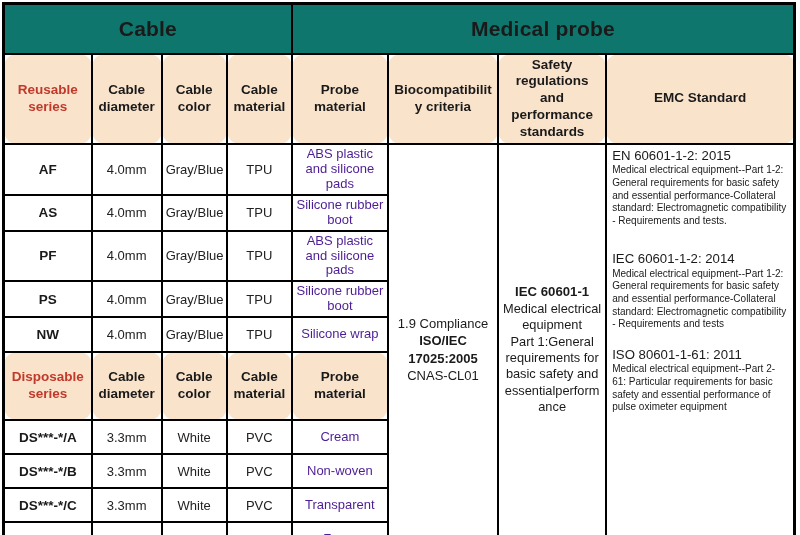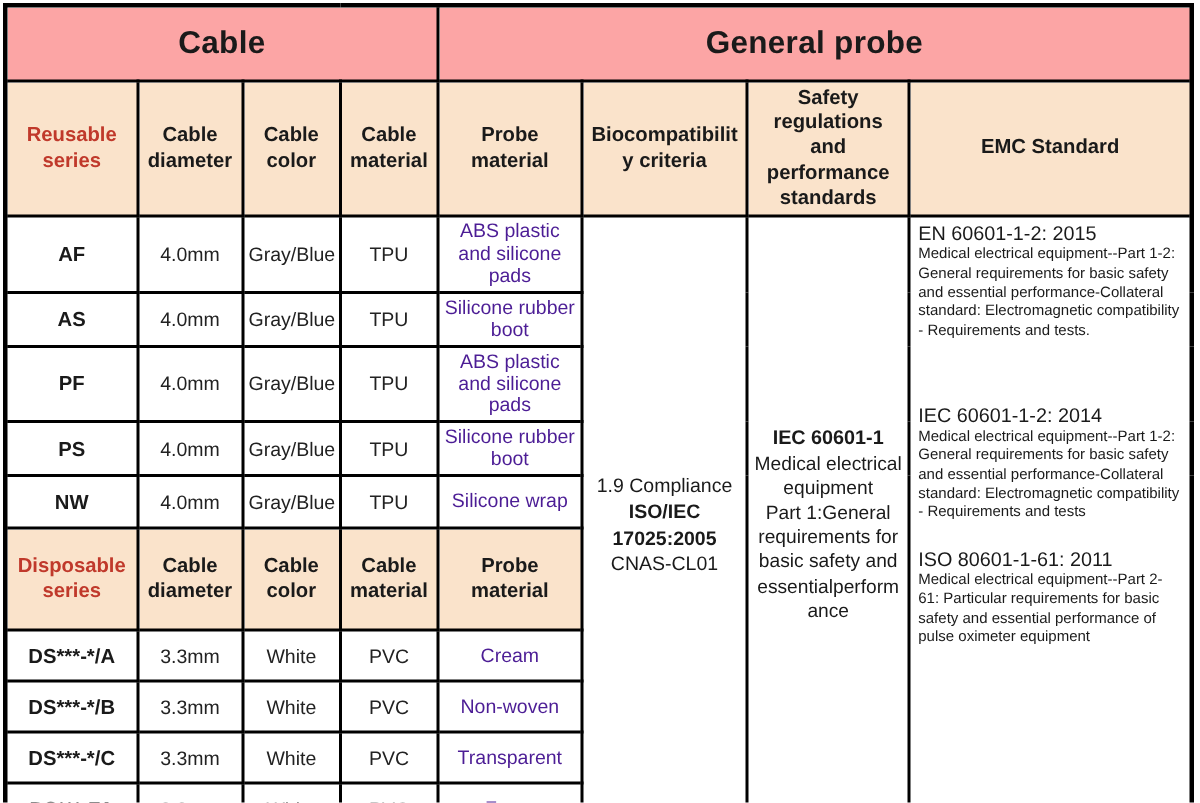--- a/index.html
+++ b/index.html
@@ -18,64 +18,65 @@
     padding:2px 3px;
     text-align:center;vertical-align:middle;
     overflow:hidden;
   }
   tr.top-row{height:50px;}
   tr.colhead-row{height:69px;}
   tr.data-row{height:35px;}
   tr.subhead-row{height:68px;}
   tr.ds-row{height:34px;}
   .bighead{
-    background:#fca5a5;
+    background:#0f766e;
     font-size:21px;font-weight:bold;letter-spacing:.2px;
   }
   th.sub{
     background:#FAE3CB;
     font-size:13.5px;font-weight:bold;line-height:1.25;
     overflow-wrap:break-word;
+    border-radius:13px;
   }
   th.series-red{color:#C0392B;margin-top:11px;}
   td.series{font-weight:bold;font-size:13.5px;}
   td.val{font-size:13px;color:#222;text-align:center;}
   td.probe{font-size:13px;line-height:1.15;color:#4c1d95;}
   td.bio-cell{font-size:13px;line-height:1.35;}
   .bio-bold{font-weight:bold;}
   td.safety-cell{font-size:12.8px;line-height:1.28;}
   .safety-title{font-weight:bold;font-size:13.2px;}
   .breaky{overflow-wrap:anywhere;}
   td.emc-cell{vertical-align:top;text-align:left;padding:3px 5px;}
   .emc-box{height:392px;overflow:hidden;}
   .emc-title{font-weight:normal;font-size:13.2px;line-height:1.25;}
   .emc-body{font-size:10px;line-height:1.26;overflow-wrap:break-word;}
   .emc-entry{margin-bottom:0;}
-  .emc-entry.e2{margin-top:42px;}
+  .emc-entry.e2{margin-top:24px;}
   .emc-entry.e3{margin-top:16px;}
 </style>
 </head>
 <body>
 
 <table class="spec">
   <colgroup>
     <col style="width:88px">
       <col style="width:70px">
       <col style="width:65px">
       <col style="width:65px">
     <col style="width:96px">
       <col style="width:110px">
       <col style="width:108px">
       <col style="width:188px">
   </colgroup>
 
   <tbody>
       <tr class="top-row">
     <th class="bighead" colspan="4">Cable</th>
-    <th class="bighead" colspan="4">General probe</th>
+    <th class="bighead" colspan="4">Medical probe</th>
   </tr>
 
   <tr class="colhead-row">
     <th class="sub series-red">Reusable series</th>
     <th class="sub">Cable diameter</th>
     <th class="sub">Cable color</th>
     <th class="sub">Cable material</th>
     <th class="sub">Probe material</th>
     <th class="sub">Biocompatibility criteria</th>
     <th class="sub">Safety regulations and performance standards</th>

